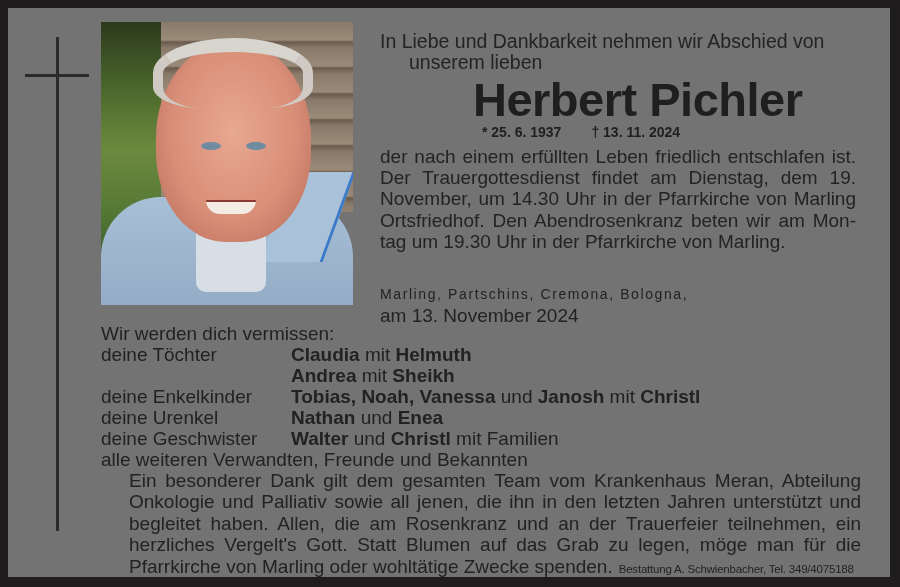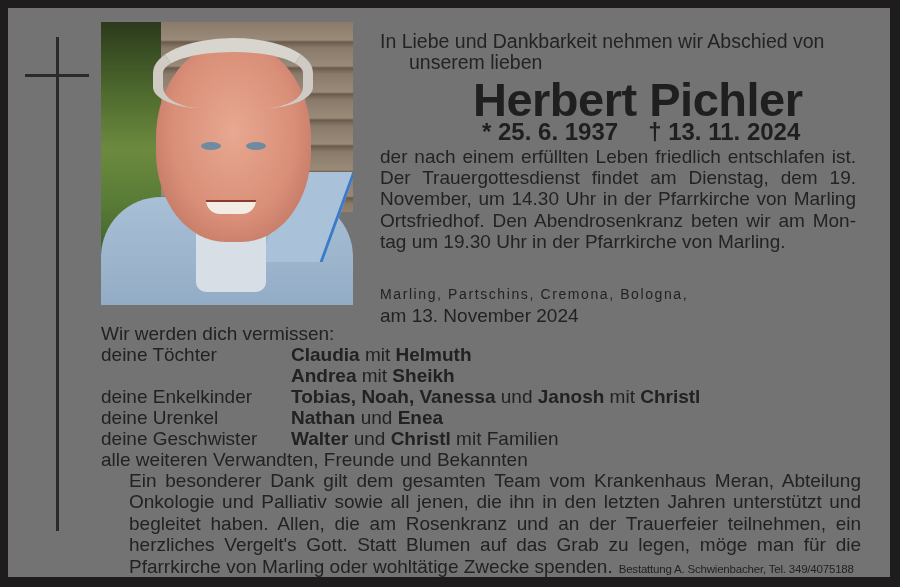--- a/index.html
+++ b/index.html
@@ -21,21 +21,21 @@
     .photo .neck { position:absolute; left:95px; top:200px; width:70px; height:70px; background:#d8dee6; border-radius:10px; }
     .photo .head { position:absolute; left:55px; top:20px; width:155px; height:200px; background:radial-gradient(ellipse at 50% 45%,#e8a891 0%,#d98f78 55%,#c57a66 80%,#b06a58 100%); border-radius:48% 48% 45% 45%; }
     .photo .hair { position:absolute; left:52px; top:16px; width:160px; height:70px; border-radius:50% 50% 30% 30%; border-top:14px solid #d8d4ce; border-left:10px solid #cfcac3; border-right:10px solid #cfcac3; box-sizing:border-box; }
     .photo .eye { position:absolute; top:120px; width:20px; height:8px; background:#6f8ba0; border-radius:50%; }
     .photo .mouth { position:absolute; left:105px; top:178px; width:50px; height:12px; background:#f3ece4; border-radius:0 0 25px 25px; border-top:2px solid #8a3a30; }
 
     .txt { position:absolute; white-space:nowrap; font-size:19px; line-height:21px; color:#232323; }
     .intro { left:372px; top:23px; font-size:19.5px; }
     .intro2 { left:372px; top:44px; font-size:19.5px;margin-left:29px; }
     .name { position:absolute; left:429px; top:66px; font-size:47px; line-height:52px; font-weight:bold; color:#1f1f1f; letter-spacing:-0.5px; white-space:nowrap;margin-left:36px; }
-    .dates { position:absolute; left:474px; top:113px; font-size:24px; font-weight:bold; line-height:22px; white-space:nowrap; color:#1f1f1f; }
+    .dates { position:absolute; left:474px; top:113px; font-size:14px; font-weight:bold; line-height:22px; white-space:nowrap; color:#1f1f1f; }
     .dates .gap { display:inline-block; width:30px; }
     .para { position:absolute; left:372px; top:138px; width:476px; font-size:19px; line-height:21.2px; text-align:justify; color:#232323; }
     .para .line { display:block; text-align:justify; text-align-last:justify; white-space:nowrap; height:21.2px; }
     .para .line.last { text-align-last:left; }
     .places { position:absolute; left:372px; top:276px; font-size:14px; letter-spacing:1.6px; line-height:21px; white-space:nowrap; }
     .date-place { position:absolute; left:372px; top:297px; font-size:19px; line-height:21px; white-space:nowrap; }
 
     .family { position:absolute; left:93px; top:315px; font-size:19px; line-height:21px; }
     .fam-row { position:absolute; left:0; white-space:nowrap; height:21px; }
     .fam-label { position:absolute; left:0; white-space:nowrap; }

